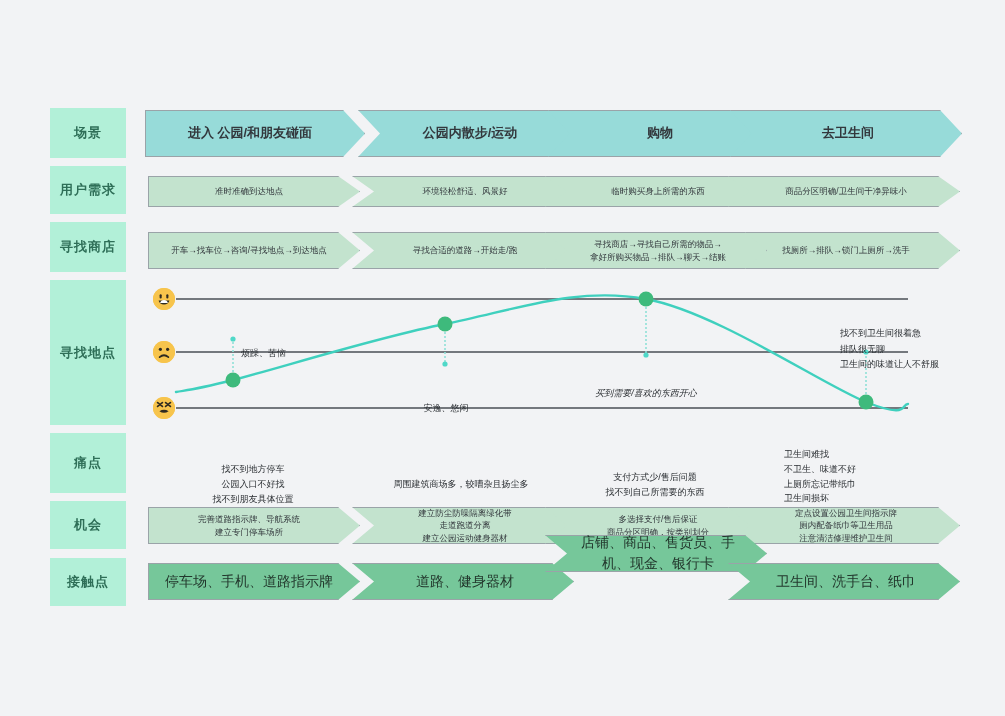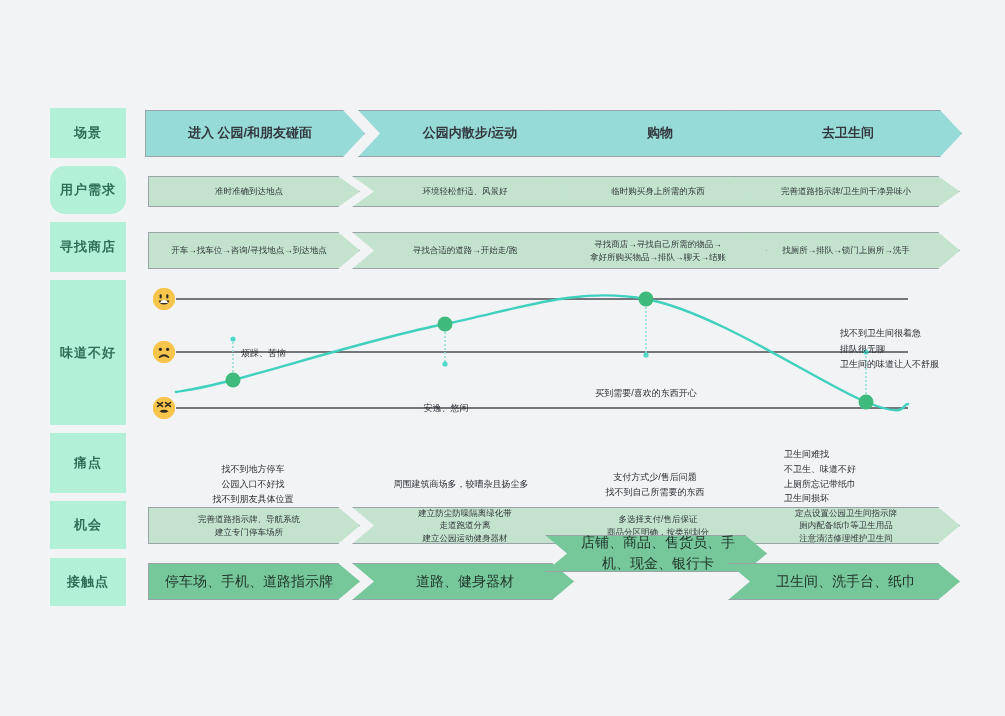--- a/index.html
+++ b/index.html
@@ -101,28 +101,28 @@
   }
 </style>
 </head>
 <body>
 
 <div id="canvas">
 
   <div class="rowlabel" style="top:108px; height:50px;">
     <span>场景</span>
   </div>
-  <div class="rowlabel" style="top:166px; height:48px;border-radius:15px;">
+  <div class="rowlabel" style="top:166px; height:48px;">
     <span>用户需求</span>
   </div>
   <div class="rowlabel" style="top:222px; height:50px;">
     <span>寻找商店</span>
   </div>
   <div class="rowlabel" style="top:280px; height:145px;">
-    <span>味道不好</span>
+    <span>寻找地点</span>
   </div>
   <div class="rowlabel" style="top:433px; height:60px;">
     <span>痛点</span>
   </div>
   <div class="rowlabel" style="top:501px; height:48px;">
     <span>机会</span>
   </div>
   <div class="rowlabel" style="top:558px; height:48px;">
     <span>接触点</span>
   </div>
@@ -143,21 +143,21 @@
   <div class="chev chev-scene notch" style="left:730px; top:110px; width:232px; height:47px;">
     <span class="chev-txt">去卫生间</span>
   </div>
   <div class="chev chev-soft notch" style="left:352px; top:176px; width:222px; height:31px;">
     <span class="chev-txt">环境轻松舒适、风景好</span>
   </div>
   <div class="chev chev-soft notch" style="left:545px; top:176px; width:222px; height:31px;">
     <span class="chev-txt">临时购买身上所需的东西</span>
   </div>
   <div class="chev chev-soft notch" style="left:728px; top:176px; width:232px; height:31px;">
-    <span class="chev-txt">完善道路指示牌/卫生间干净异味小</span>
+    <span class="chev-txt">商品分区明确/卫生间干净异味小</span>
   </div>
 
   <div class="chev chev-soft" style="left:148px; top:232px; width:212px; height:37px;">
     <span class="chev-txt">开车→找车位→咨询/寻找地点→到达地点</span>
   </div>
   <div class="chev chev-soft notch" style="left:352px; top:232px; width:222px; height:37px;">
     <span class="chev-txt">寻找合适的道路→开始走/跑</span>
   </div>
   <div class="chev chev-soft notch" style="left:728px; top:232px; width:232px; height:37px;">
     <span class="chev-txt">找厕所→排队→锁门上厕所→洗手</span>
@@ -216,21 +216,21 @@
       <path d="M6.4 14.2 Q11 11.4 15.6 14.2 Q11 17.4 6.4 14.2 Z" fill="#2e2a21"></path>
     </svg>
   </div>
 
   <div class="annot" style="left:241px; top:331px;">
     <span>烦躁、苦恼</span>
   </div>
   <div class="annot" style="left:404px; top:386px; width:84px; text-align:center;">
     <span>安逸、悠闲</span>
   </div>
-  <div class="annot" style="left:566px; top:371px; width:160px; text-align:center;">
+  <div class="annot" style="left:566px; top:371px; width:160px; text-align:center;font-style:italic;">
     <span>买到需要/喜欢的东西开心</span>
   </div>
   <div class="annot" style="left:840px; top:311px;">
     <span>找不到卫生间很着急
 排队很无聊
 卫生间的味道让人不舒服</span>
   </div>
 
   <div class="pain" style="left:146px; top:447px; width:214px;">
     <span>找不到地方停车

